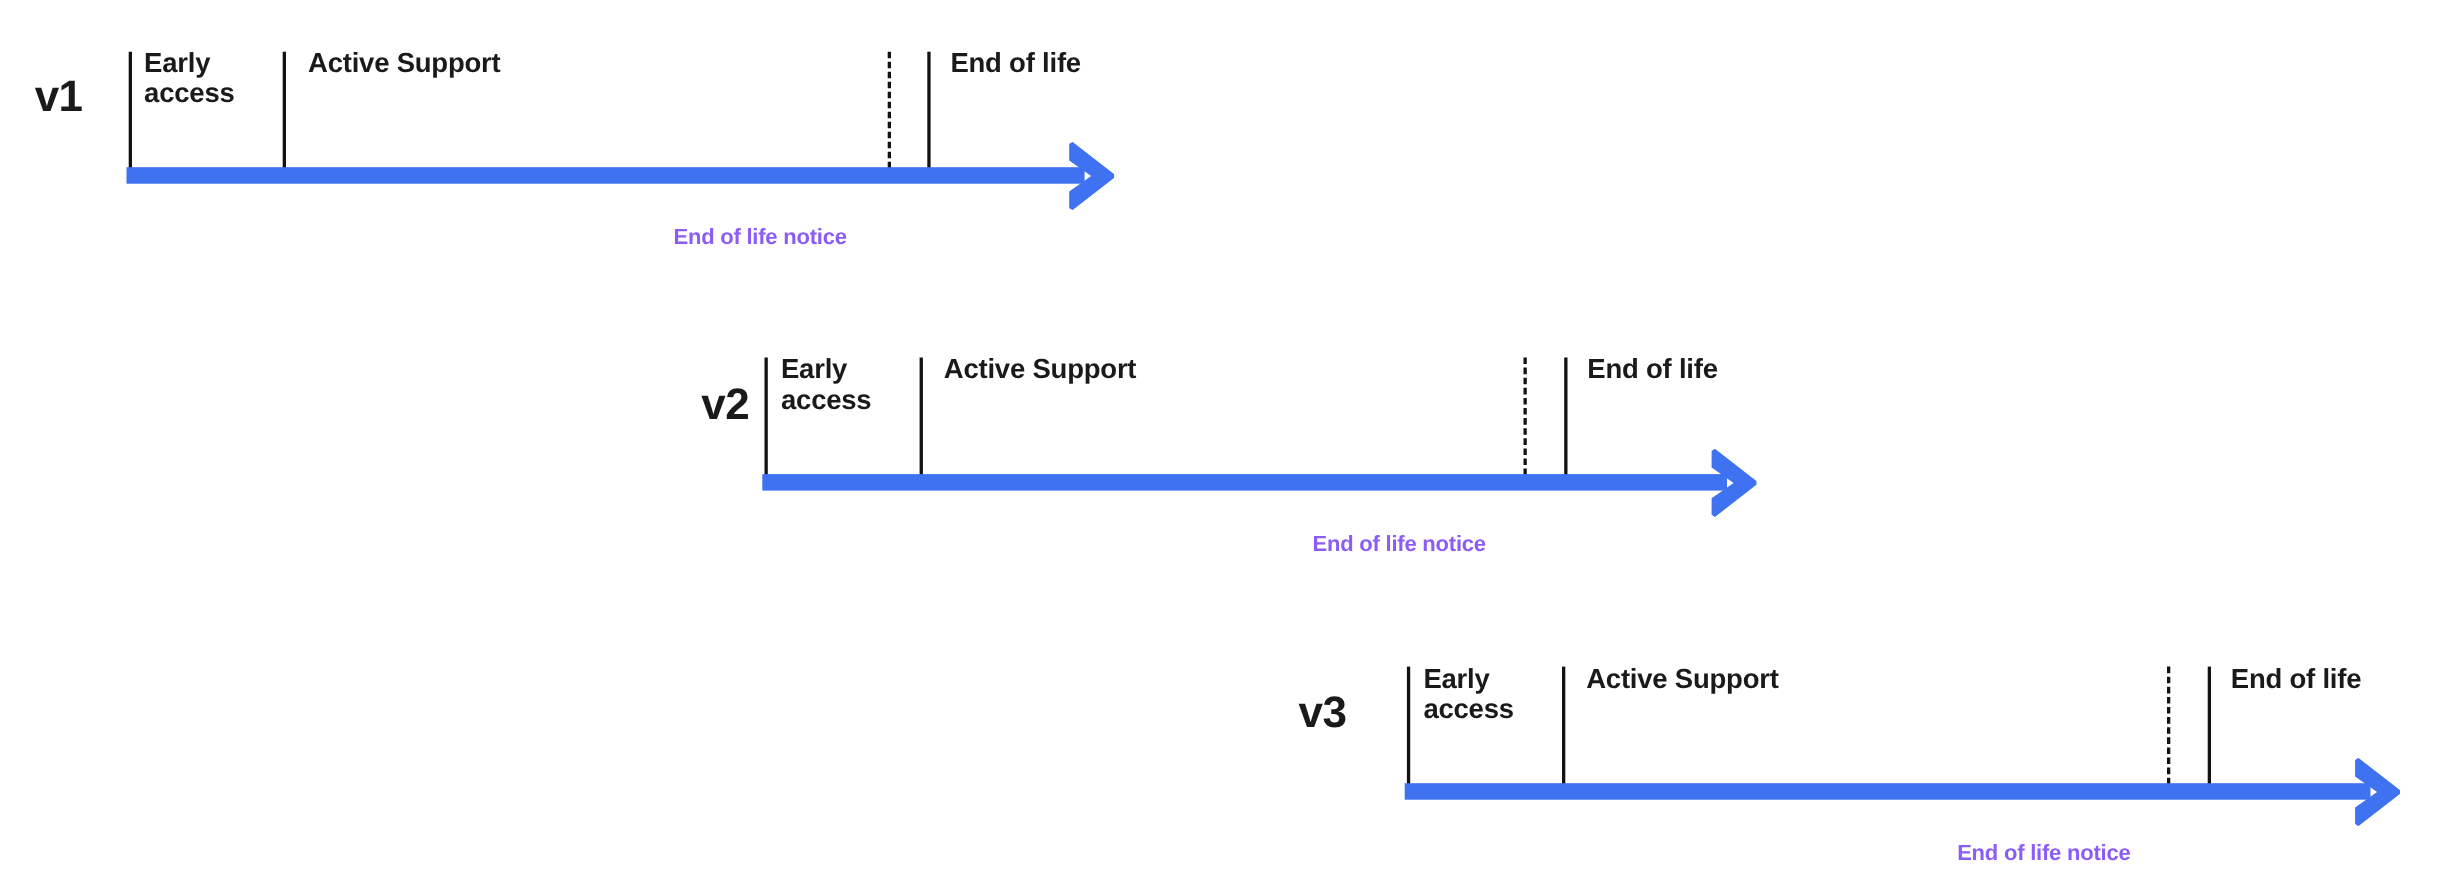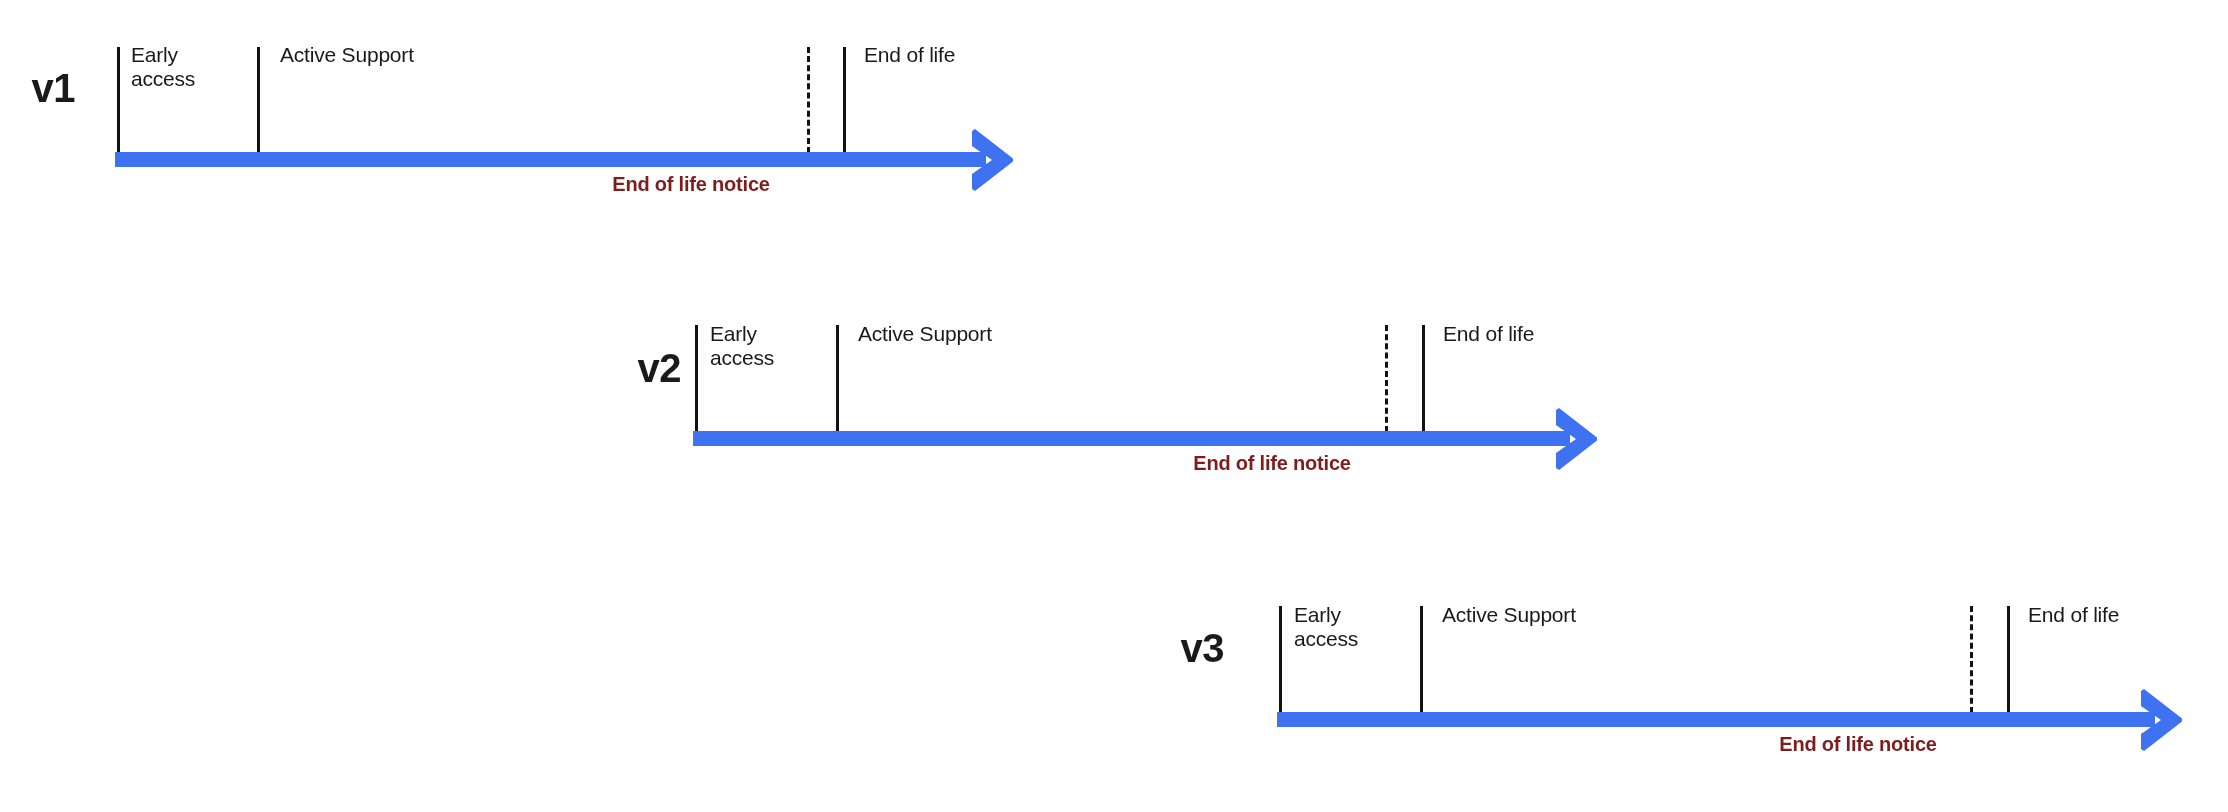--- a/index.html
+++ b/index.html
@@ -40,22 +40,22 @@
   }
   .tick.dashed {
     width: 0;
     background: transparent;
     border-left: 3px dashed #121212;
   }
 
   
   .phase-label {
     position: absolute;
-    font-size: 21px;
-    font-weight: 400;
+    font-size: 25px;
+    font-weight: 700;
     color: #1a1a1a;
     line-height: 1.12;
     white-space: pre-line;
     letter-spacing: -0.2px;
   }
 
   
   .bar {
     position: absolute;
     height: 15px;
@@ -65,24 +65,25 @@
     position: absolute;
     pointer-events: none;
   }
   .arrow-head svg { display: block; }
 
   
   .notice-label {
     position: absolute;
     font-size: 20px;
     font-weight: 700;
-    color: #7f1d1d;
+    color: #8b5cf6;
     white-space: nowrap;
     letter-spacing: -0.2px;
     transform: translateX(-50%);
+    margin-top: 32px;
   }
 </style>
 </head>
 <body>
 
 <div id="diagram" style="width: 2228px; height: 812px;">
     <div style="position: absolute; left: 0px; top: 0px; width: 100%; height: 100%;">
       <div class="version-label" style="left: 75px; top: 88px;">v1</div>
       <div class="tick" style="left: 117px; top: 47px; height: 106px;"></div>
       <div class="tick" style="left: 257px; top: 47px; height: 106px;"></div>

